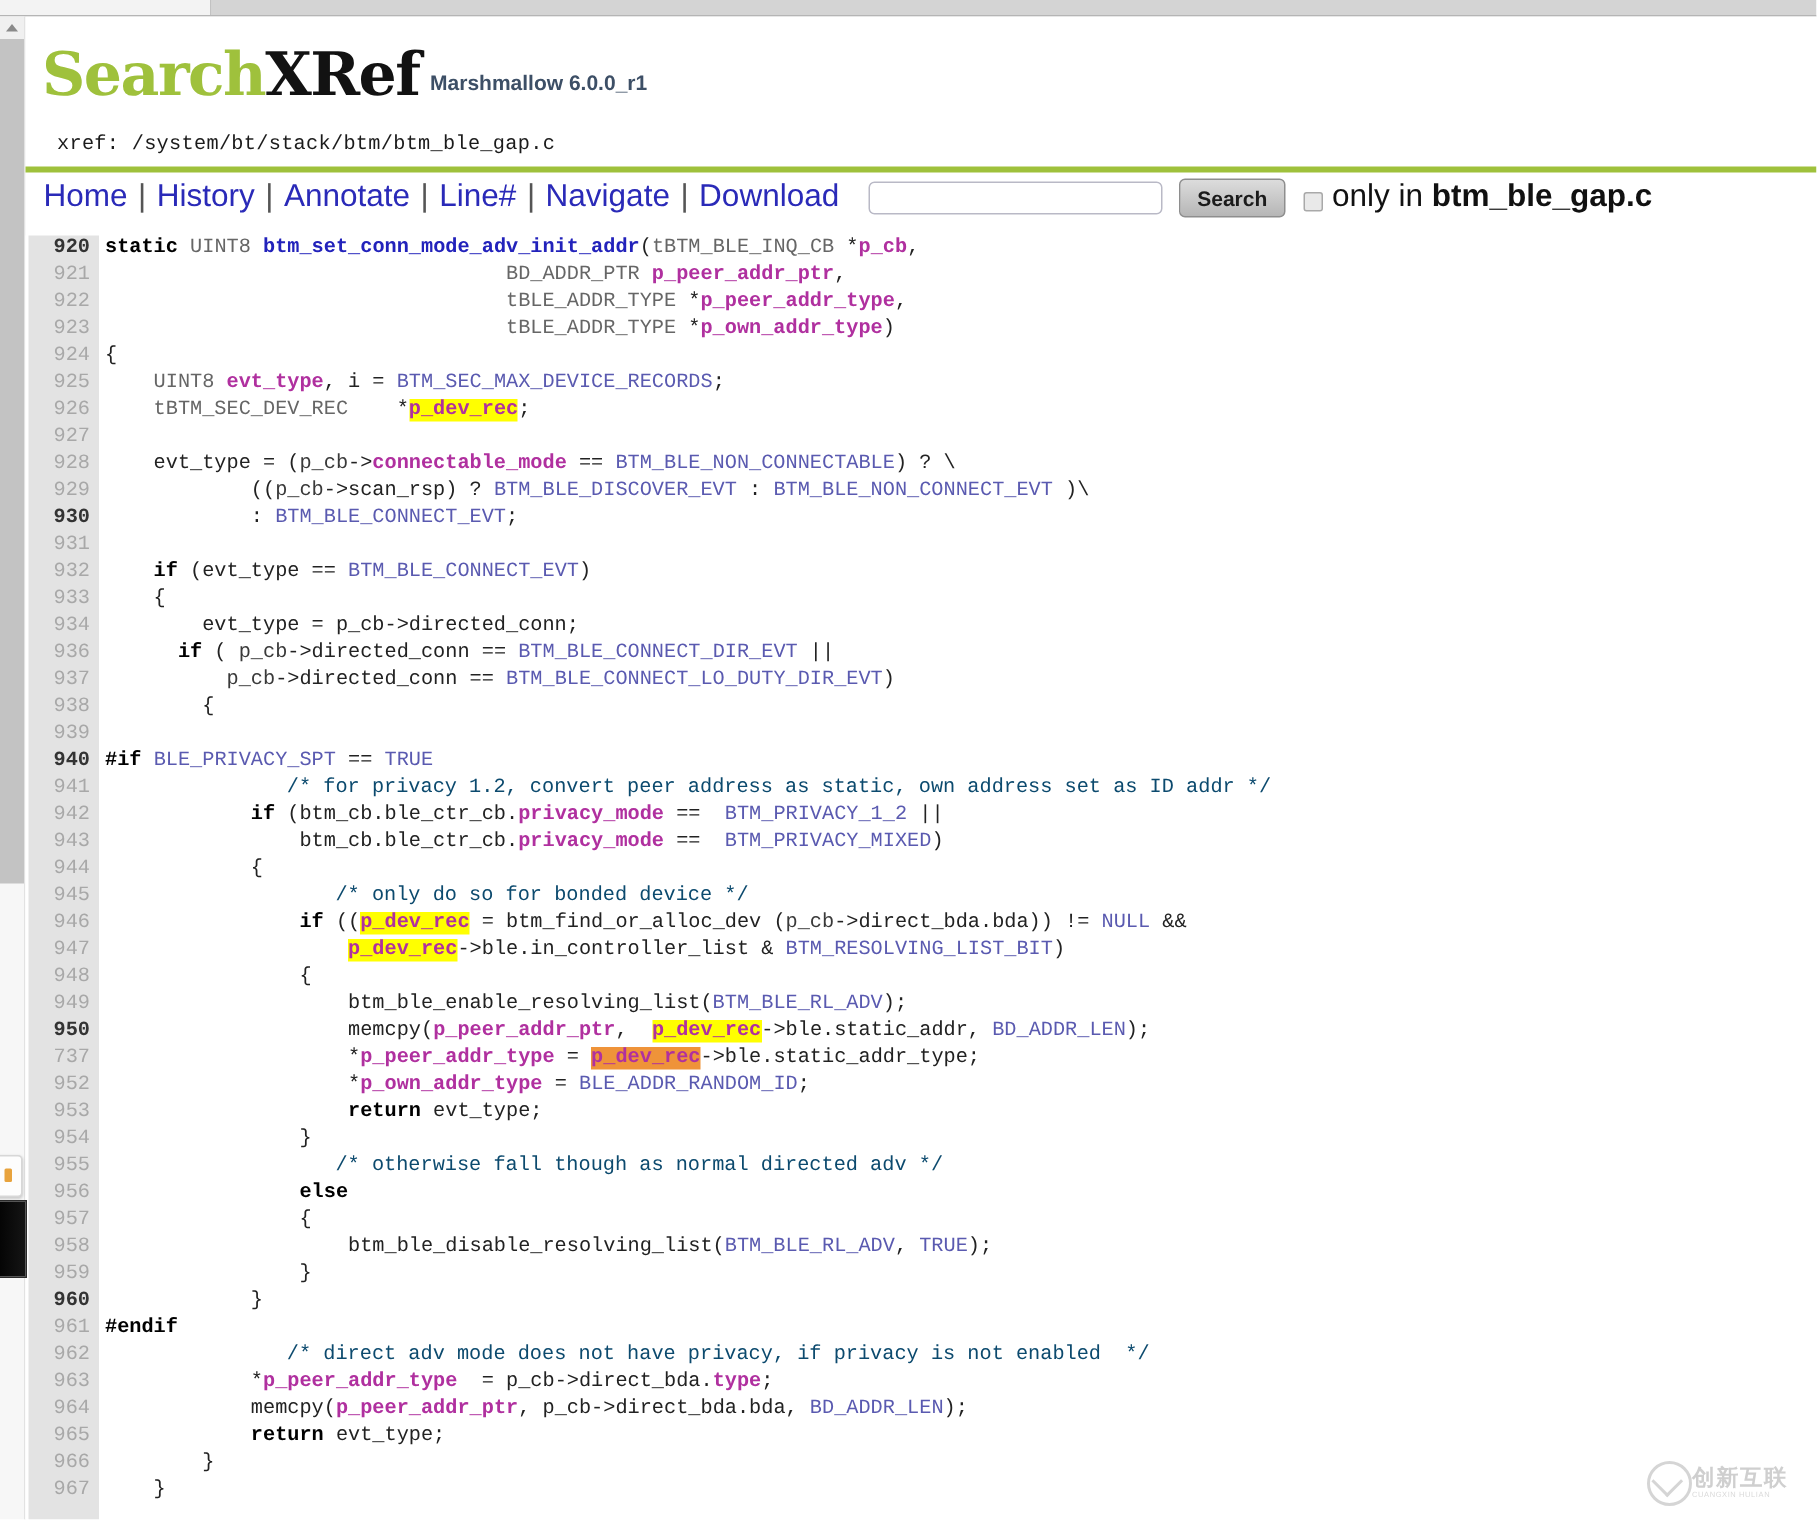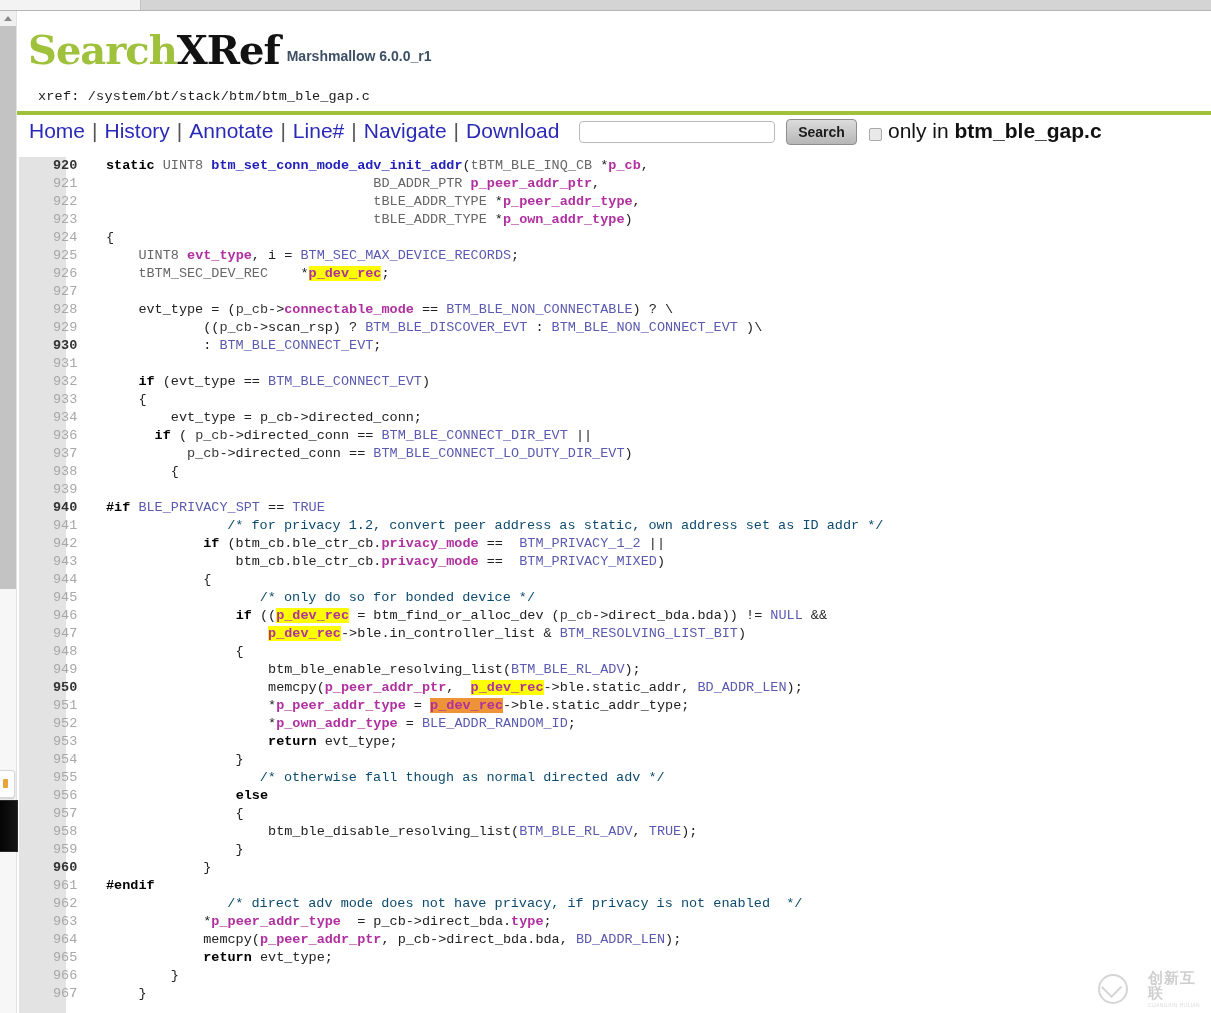--- a/index.html
+++ b/index.html
@@ -62,22 +62,22 @@
             -webkit-appearance:none;appearance:none;cursor:pointer;}
   .only-txt{position:absolute;left:871px;top:2px;font-size:21px;color:#111;white-space:nowrap;}
   .only-txt b{font-weight:bold;}
 
   
   .code{position:absolute;left:0;top:146px;width:1194px;height:856px;
         font-family:"Liberation Mono",monospace;font-size:13.5px;line-height:18px;
         background:#ffffff;}
   .ln-gutter{position:absolute;left:2px;top:0;width:47px;height:856px;background:#e3e3e3;}
   .row{position:relative;height:18px;white-space:pre;}
-  .ln{display:inline-block;width:47px;color:#a8a8a8;
-      padding-right:4px;box-sizing:border-box;position:relative;z-index:2;margin-left:36px;}
+  .ln{display:inline-block;width:47px;text-align:right;color:#a8a8a8;
+      padding-right:4px;box-sizing:border-box;position:relative;z-index:2;}
   .ln.m{color:#333;font-weight:bold;}
   .src{display:inline-block;padding-left:6px;color:#222;}
 
   
   .kw   {color:#000000;font-weight:bold;}
   .typ  {color:#666666;}
   .fn   {color:#2222bb;font-weight:bold;font-family:Liberation Mono, monospace;}
   .var  {color:#b0309f;font-weight:bold;}
   .cnst {color:#5a5ab0;}
   .cmt  {color:#0c4a6e;margin-left:24px;}
@@ -90,21 +90,21 @@
   .side-widget{position:absolute;left:-5px;top:770px;width:18px;height:26px;
                background:#fdfdfd;border:1px solid #d7d7d7;border-radius:3px;
                box-shadow:0 1px 2px rgba(0,0,0,.18);}
   .side-widget i{position:absolute;left:7px;top:8px;width:5px;height:9px;
                  background:#e8a33d;border-radius:1px;}
   .side-black{position:absolute;left:-6px;top:800px;width:22px;height:50px;
               background:linear-gradient(90deg,#000,#151515);border:1px solid #2a2a2a;}
 
   
   .wm{position:absolute;left:1098px;top:972px;width:104px;height:34px;
-      display:flex;align-items:center;gap:20px;opacity:.42;}
+      display:flex;align-items:center;gap:0;opacity:.42;}
   .wm-mark{width:26px;height:26px;border-radius:50%;border:2.5px solid #9c9c9c;
            position:relative;flex:none;}
   .wm-mark::after{content:"";position:absolute;left:4px;top:4px;width:13px;height:13px;
                   border-left:2.5px solid #9c9c9c;border-bottom:2.5px solid #9c9c9c;
                   transform:rotate(-45deg);}
   .wm-txt{display:flex;flex-direction:column;line-height:1;}
   .wm-cn{font-size:15px;font-weight:bold;color:#8e8e8e;
          font-family:"DejaVu Sans",sans-serif;letter-spacing:1px;}
   .wm-en{font-size:5px;color:#a5a5a5;letter-spacing:.4px;margin-top:2px;}
 </style>
@@ -174,21 +174,21 @@
           <div class="row"><span class="ln">941</span><span class="src">            <span class="cmt">/* for privacy 1.2, convert peer address as static, own address set as ID addr */</span></span></div>
           <div class="row"><span class="ln">942</span><span class="src">            <span class="kw">if</span> (btm_cb.ble_ctr_cb.<span class="var">privacy_mode</span> ==  <span class="cnst">BTM_PRIVACY_1_2</span> ||</span></div>
           <div class="row"><span class="ln">943</span><span class="src">                btm_cb.ble_ctr_cb.<span class="var">privacy_mode</span> ==  <span class="cnst">BTM_PRIVACY_MIXED</span>)</span></div>
           <div class="row"><span class="ln">944</span><span class="src">            {</span></div>
           <div class="row"><span class="ln">945</span><span class="src">                <span class="cmt">/* only do so for bonded device */</span></span></div>
           <div class="row"><span class="ln">946</span><span class="src">                <span class="kw">if</span> ((<span class="hl"><span class="var">p_dev_rec</span></span> = btm_find_or_alloc_dev (<span class="plain">p_cb</span>-&gt;direct_bda.bda)) != <span class="cnst">NULL</span> &amp;&amp;</span></div>
           <div class="row"><span class="ln">947</span><span class="src">                    <span class="hl"><span class="var">p_dev_rec</span></span>-&gt;ble.in_controller_list &amp; <span class="cnst">BTM_RESOLVING_LIST_BIT</span>)</span></div>
           <div class="row"><span class="ln">948</span><span class="src">                {</span></div>
           <div class="row"><span class="ln">949</span><span class="src">                    btm_ble_enable_resolving_list(<span class="cnst">BTM_BLE_RL_ADV</span>);</span></div>
           <div class="row"><span class="ln m">950</span><span class="src">                    memcpy(<span class="var">p_peer_addr_ptr</span>,  <span class="hl"><span class="var">p_dev_rec</span></span>-&gt;ble.static_addr, <span class="cnst">BD_ADDR_LEN</span>);</span></div>
-          <div class="row"><span class="ln">951</span><span class="src">                    *<span class="var">p_peer_addr_type</span> = <span class="hl2"><span class="var">p_dev_rec</span></span>-&gt;ble.static_addr_type;</span></div>
+          <div class="row"><span class="ln">737</span><span class="src">                    *<span class="var">p_peer_addr_type</span> = <span class="hl2"><span class="var">p_dev_rec</span></span>-&gt;ble.static_addr_type;</span></div>
           <div class="row"><span class="ln">952</span><span class="src">                    *<span class="var">p_own_addr_type</span> = <span class="cnst">BLE_ADDR_RANDOM_ID</span>;</span></div>
           <div class="row"><span class="ln">953</span><span class="src">                    <span class="kw">return</span> evt_type;</span></div>
           <div class="row"><span class="ln">954</span><span class="src">                }</span></div>
           <div class="row"><span class="ln">955</span><span class="src">                <span class="cmt">/* otherwise fall though as normal directed adv */</span></span></div>
           <div class="row"><span class="ln">956</span><span class="src">                <span class="kw">else</span></span></div>
           <div class="row"><span class="ln">957</span><span class="src">                {</span></div>
           <div class="row"><span class="ln">958</span><span class="src">                    btm_ble_disable_resolving_list(<span class="cnst">BTM_BLE_RL_ADV</span>, <span class="cnst">TRUE</span>);</span></div>
           <div class="row"><span class="ln">959</span><span class="src">                }</span></div>
           <div class="row"><span class="ln m">960</span><span class="src">            }</span></div>
           <div class="row"><span class="ln">961</span><span class="src"><span class="pp">#endif</span></span></div>

